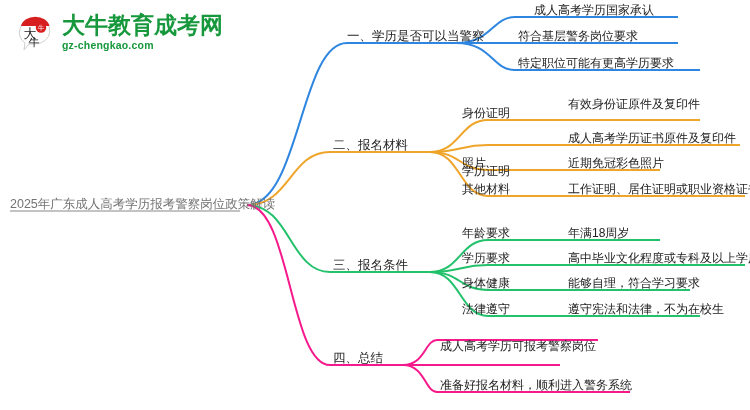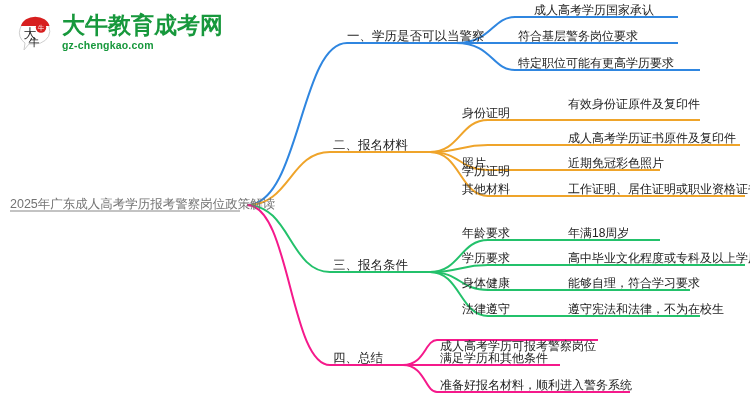--- a/index.html
+++ b/index.html
@@ -185,16 +185,15 @@
   <div class="node leaf" style="left:568px; top:227px;">年满18周岁</div>
   <div class="node sub" style="left:462px; top:252px;">学历要求</div>
   <div class="node leaf" style="left:568px; top:252px;">高中毕业文化程度或专科及以上学历</div>
   <div class="node sub" style="left:462px; top:277px;">身体健康</div>
   <div class="node leaf" style="left:568px; top:277px;">能够自理，符合学习要求</div>
   <div class="node sub" style="left:462px; top:303px;">法律遵守</div>
   <div class="node leaf" style="left:568px; top:303px;">遵守宪法和法律，不为在校生</div>
 
   <div class="node branch" style="left:333px; top:352px;">四、总结</div>
   <div class="node leaf" style="left:440px; top:311px;margin-top:29px;">成人高考学历可报考警察岗位</div>
-  <div class="node leaf" style="left:440px; top:352px;">满足学历和其他条件</div>
   <div class="node leaf" style="left:440px; top:379px;">准备好报名材料，顺利进入警务系统</div>
 
 </div>
 
 </body></html>

